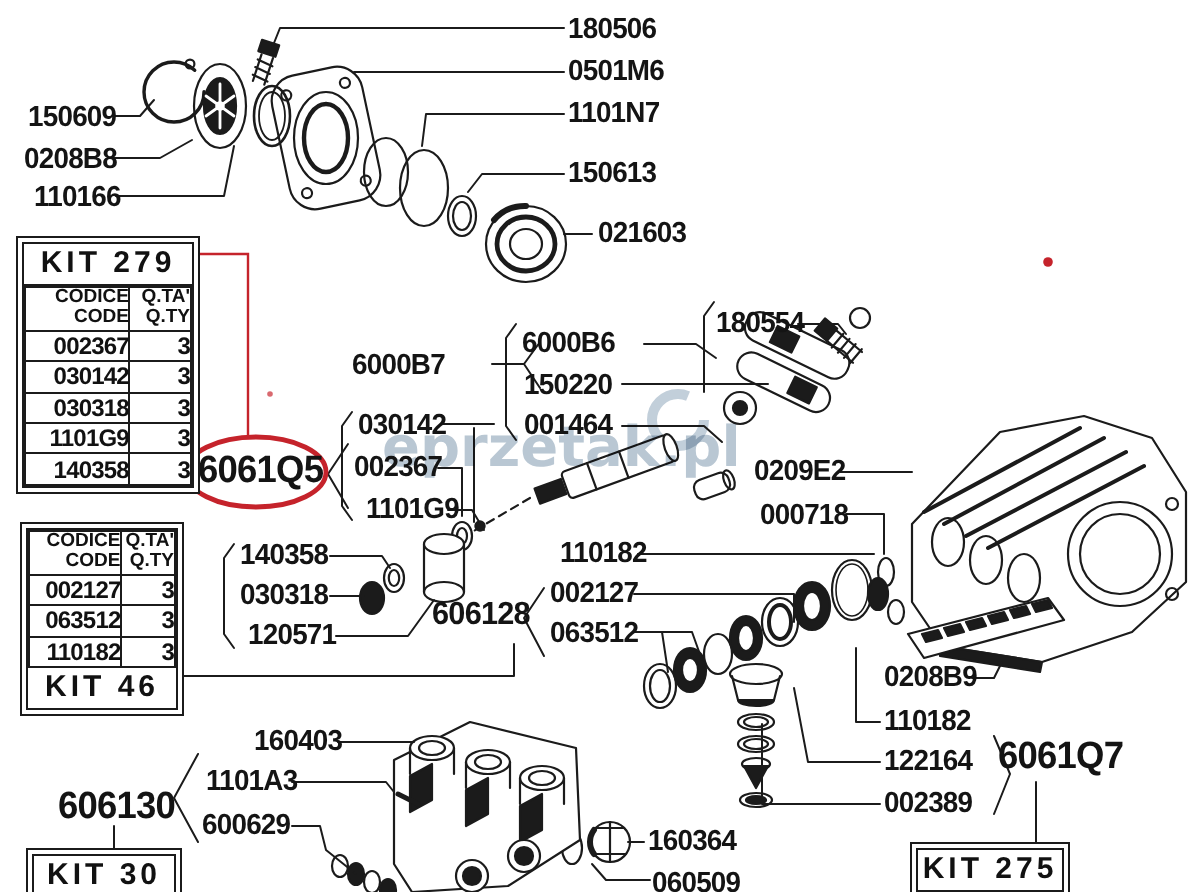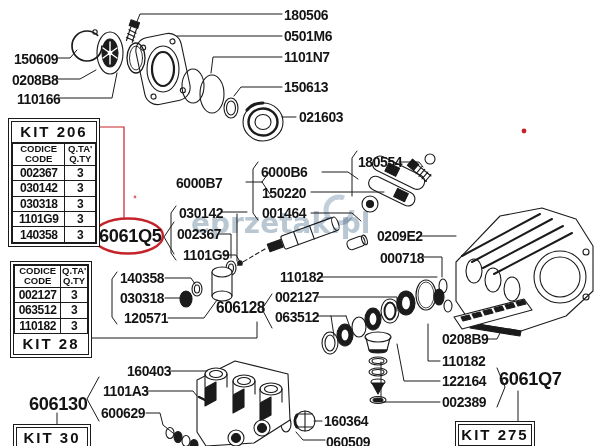--- a/index.html
+++ b/index.html
@@ -18,21 +18,21 @@
     letter-spacing:-0.4px;white-space:nowrap;line-height:1;
     transform:scaleX(.96);transform-origin:left top;
   }
   .lbl.md{font-size:16px}
   .lbl.lg{font-size:19px}
   .kit{position:absolute;z-index:7;background:#fff;border:1.5px solid #1b1b1b;padding:2px}
   .kit-in{border:1.5px solid #1b1b1b}
   .kit-title{font-weight:700;font-size:15px;text-align:center;padding:1px 0 2px;letter-spacing:2px;color:#111}
   .kit-title.bb{border-bottom:1.2px solid #1b1b1b}
   table.kt{border-collapse:collapse;width:100%;table-layout:fixed}
-  .kt th,.kt td{border:1.2px solid #1b1b1b;text-align:center;padding:0;color:#111}
+  .kt th,.kt td{border:1.2px solid #1b1b1b;text-align:right;padding:0;color:#111}
   .kt tr :first-child{width:62%}
   .kt .h{font-size:9.5px;line-height:1.1;font-weight:700}
   .kt .h .it{}
   .kt td{font-size:12px;font-weight:700;height:14.4px;letter-spacing:-0.4px}
   .kit206{left:8px;top:118px;width:86px}
   .kit28{left:10px;top:261px;width:76px}
   .kit30{left:13px;top:424px;width:72px}
   .kit208{left:455px;top:421px;width:74px}
 </style>
 </head>
@@ -311,21 +311,21 @@
 <div class="lbl" style="left:127px;top:364px">160403</div>
 <div class="lbl" style="left:103px;top:384px">1101A3</div>
 <div class="lbl" style="left:101px;top:406px">600629</div>
 <div class="lbl" style="left:324px;top:414px">160364</div>
 <div class="lbl" style="left:326px;top:435px">060509</div>
 <div class="lbl lg" style="left:99px;top:226px">6061Q5</div>
 <div class="lbl lg" style="left:29px;top:394px">606130</div>
 
 <div class="kit kit206">
   <div class="kit-in">
-    <div class="kit-title bb">KIT 206</div>
+    <div class="kit-title bb">KIT 279</div>
     <table class="kt">
       <tbody>
           <tr>
         <th class="h">
           <span>CODICE</span><br>
           <span class="it">CODE</span>
         </th>
         <th class="h">
           <span>Q.TA'</span><br>
           <span class="it">Q.TY</span>
@@ -377,21 +377,21 @@
       <tr>
             <td>063512</td>
             <td>3</td>
           </tr>
       <tr>
             <td>110182</td>
             <td>3</td>
           </tr>
     </tbody>
       </table>
-    <div class="kit-title">KIT 28</div>
+    <div class="kit-title">KIT 46</div>
   </div>
 </div>
 
 <div class="kit kit30">
   <div class="kit-in">
     <div class="kit-title">KIT 30</div>
   </div>
 </div>
 
 <div class="kit kit208">

